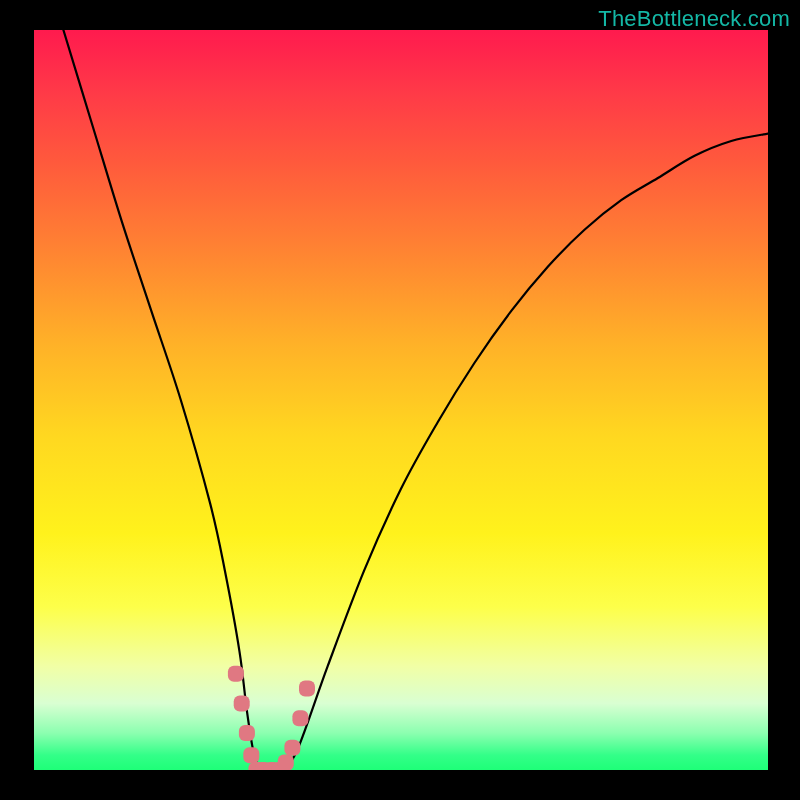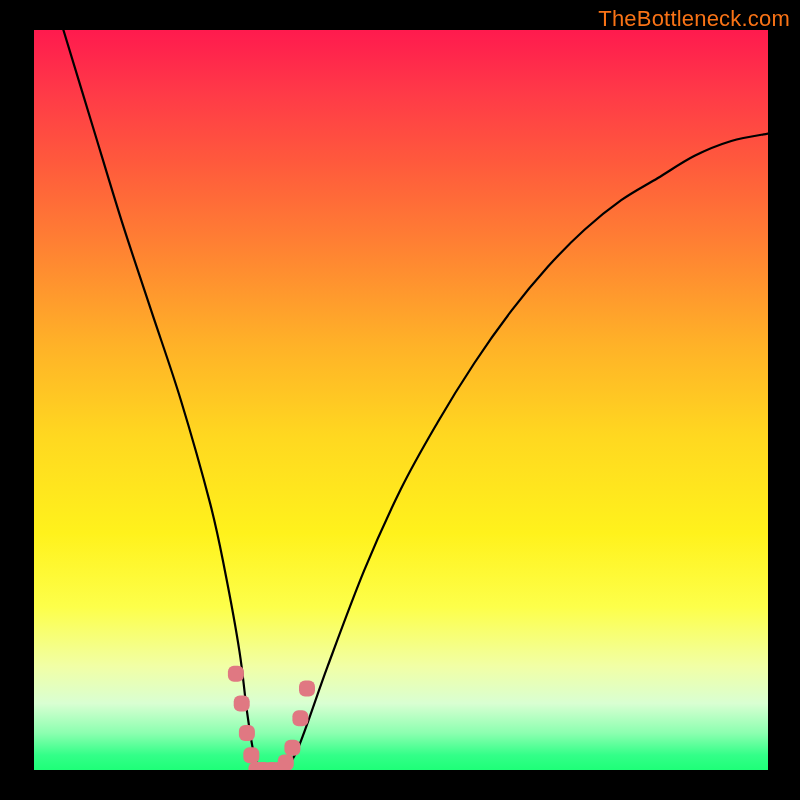--- a/index.html
+++ b/index.html
@@ -38,21 +38,21 @@
       #d9ffd2 91%,
       #8cffb0 95%,
       #33ff88 98%,
       #1eff78 100%
     );
   }
   .watermark {
     position: absolute;
     top: 6px;
     right: 10px;
-    color: #f97316;
+    color: #14b8a6;
     font-size: 22px;
     font-weight: 500;
     letter-spacing: 0.2px;
     user-select: none;
     text-align: right;
   }
   svg.curve {
     position: absolute;
     left: 0;
     top: 0;

